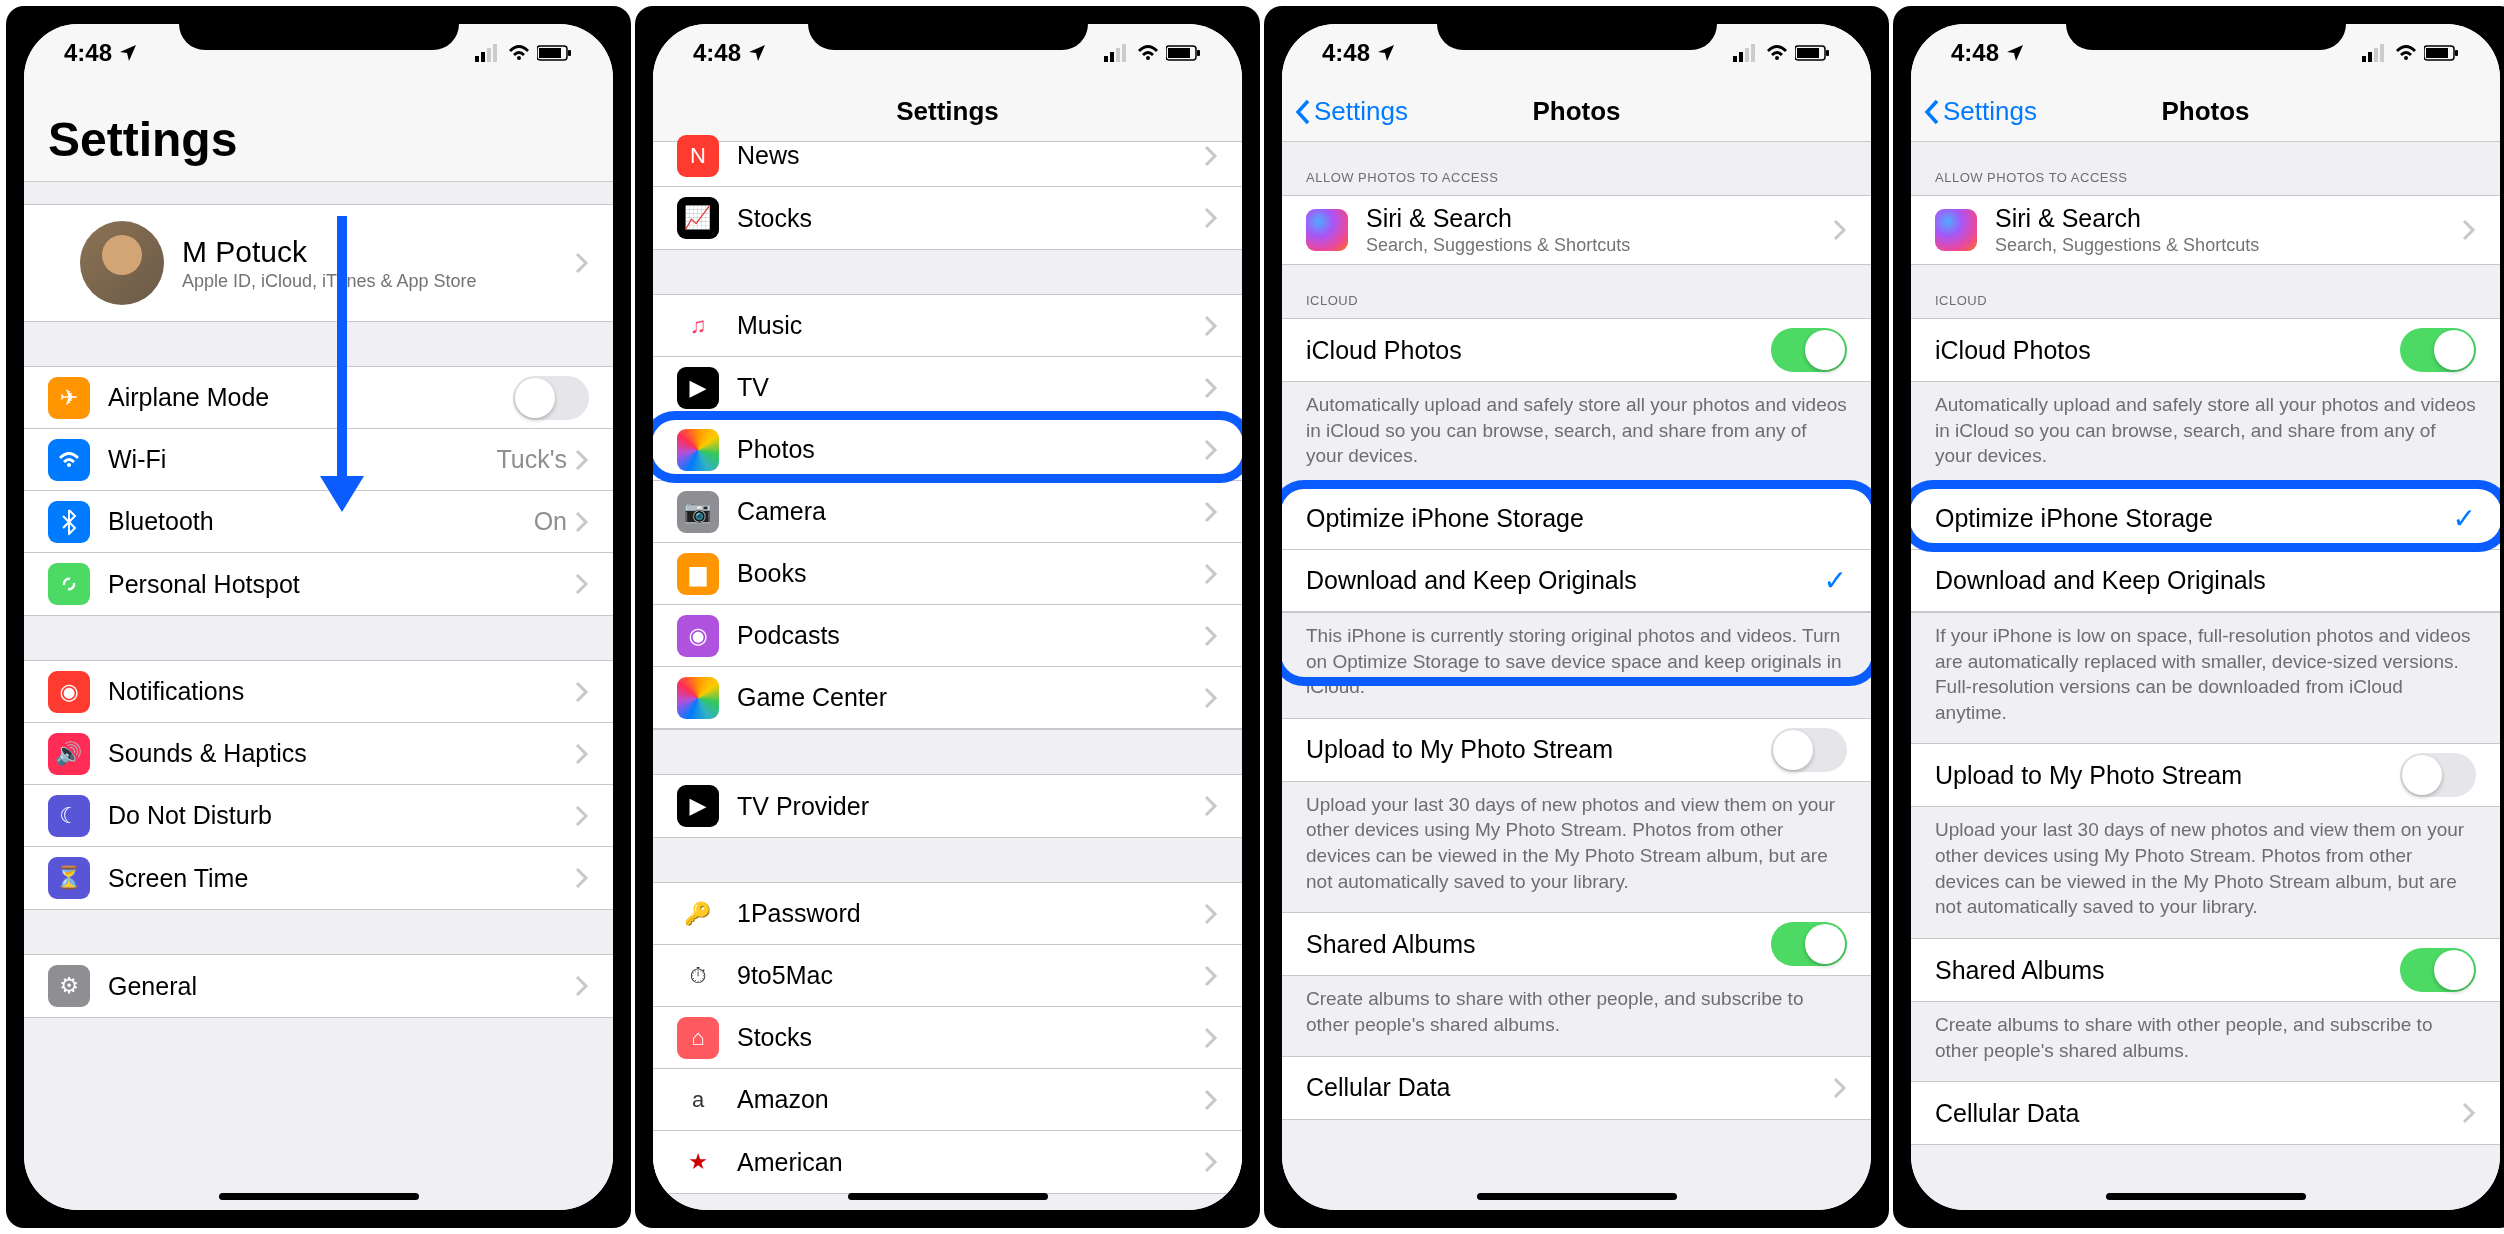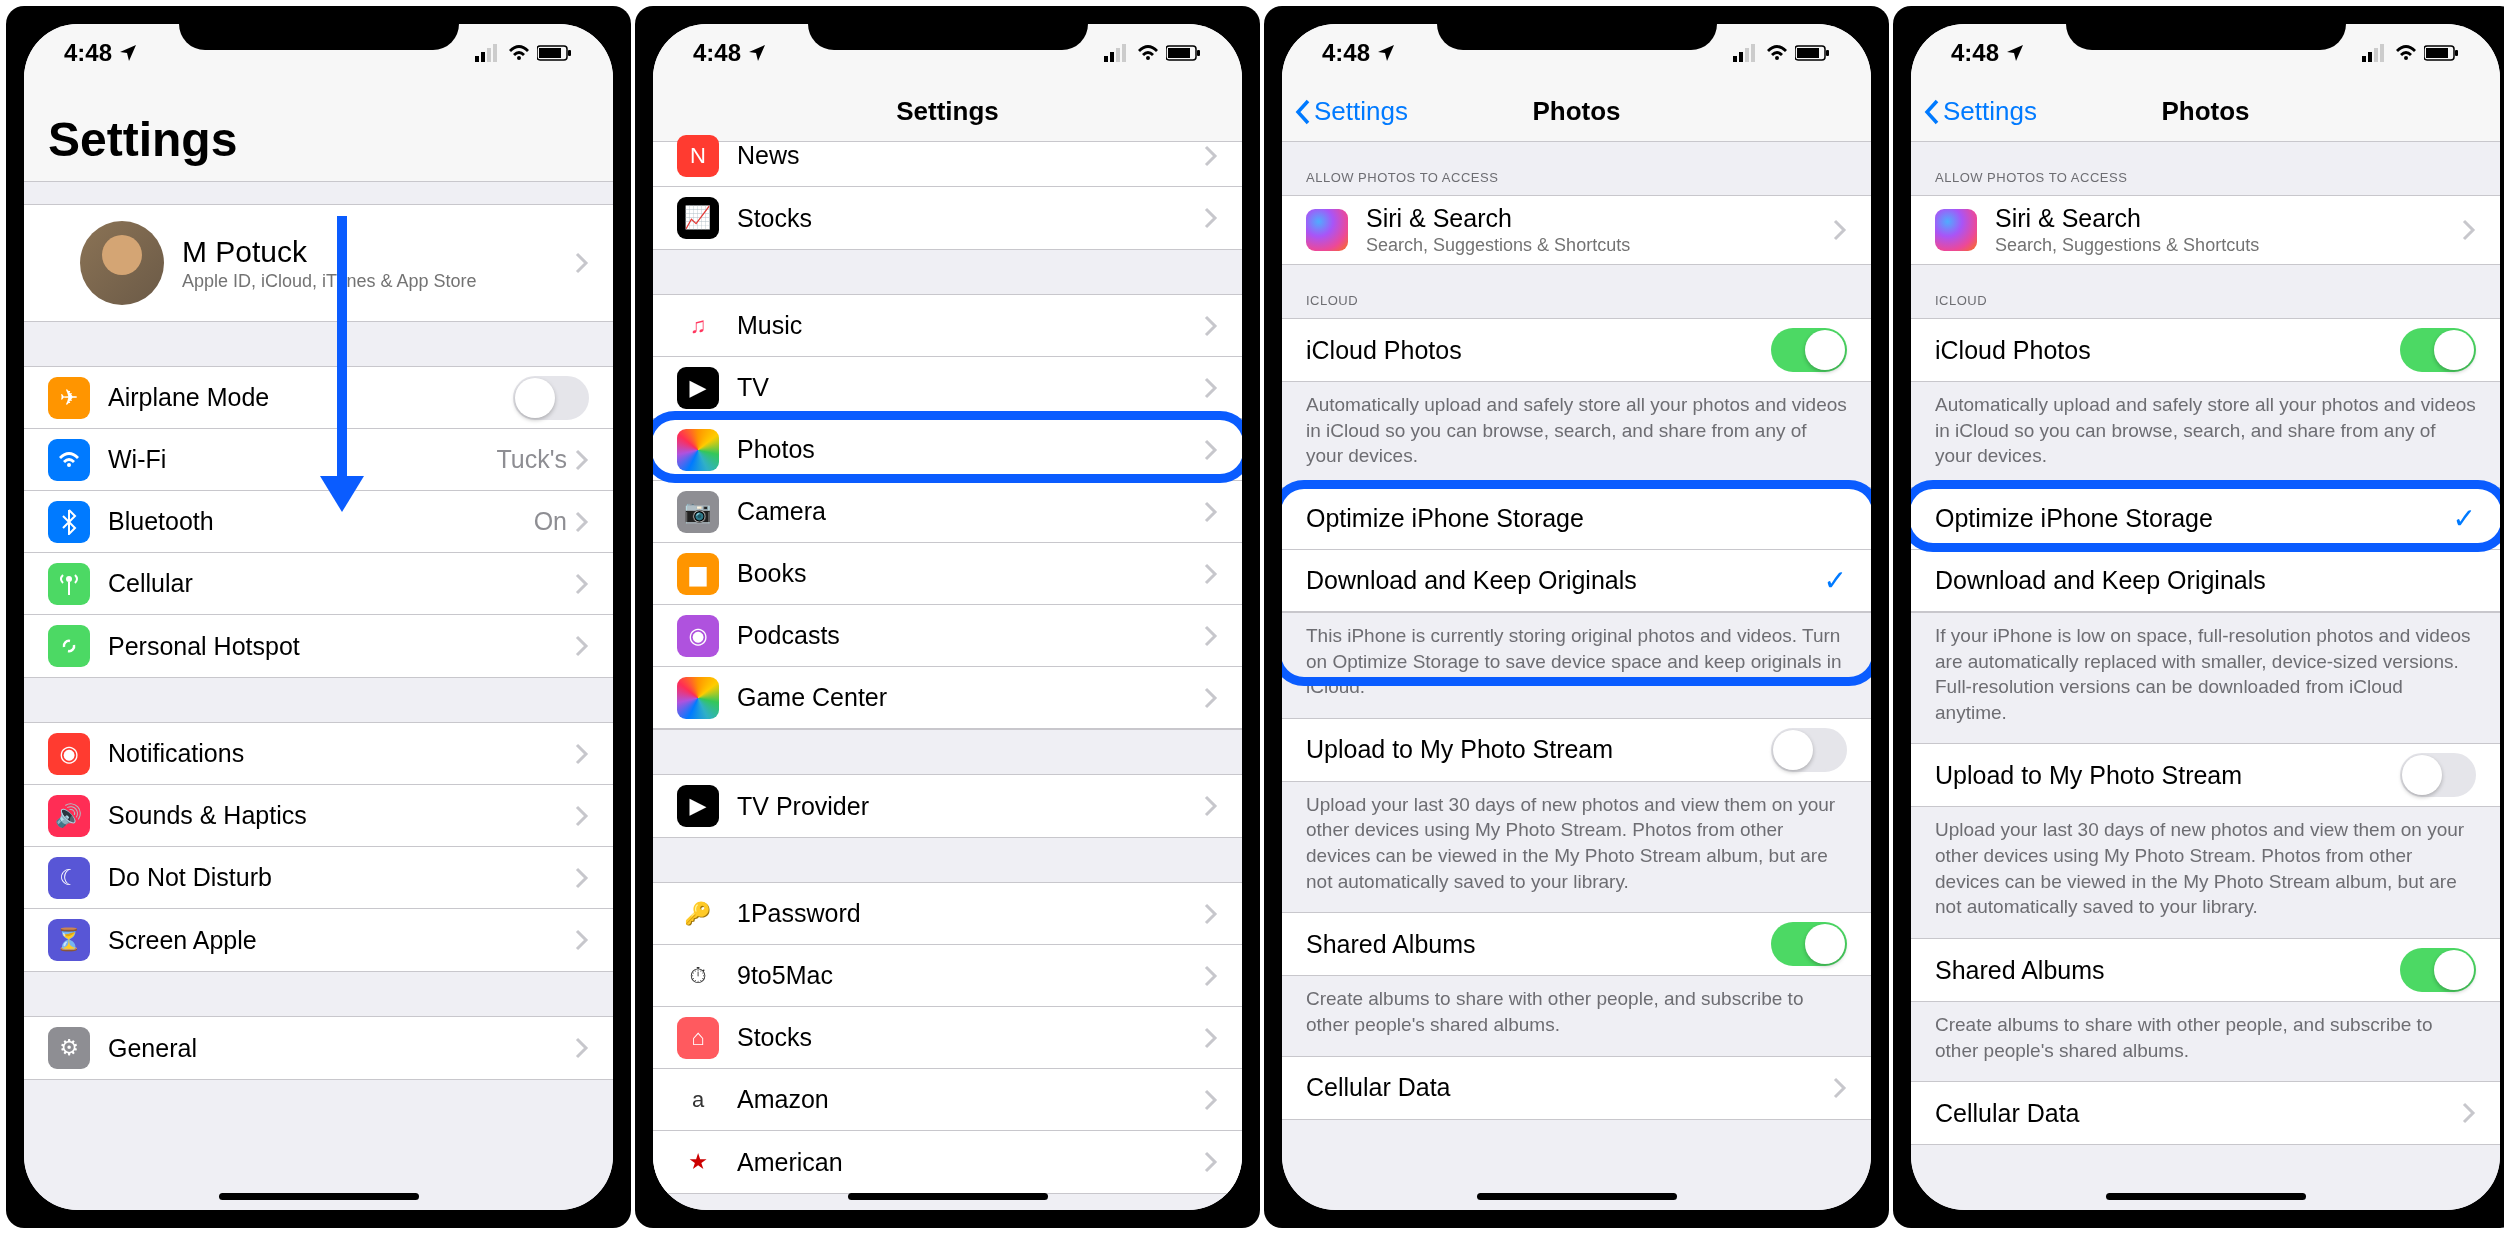--- a/index.html
+++ b/index.html
@@ -120,33 +120,20 @@
             </div>
             <span class="row-label">Bluetooth</span>
             <span class="row-value">On</span>
             <svg class="chevron" width="14" height="22">
               <path d="M2 2 L11 11 L2 20" stroke="#c7c7cc" stroke-width="3" fill="none"></path>
             </svg>
           </div>
           <div class="row">
             <div class="row-icon" style="background:#4cd964;color:#fff">
               <svg width="26" height="26">
-                <circle cx="13" cy="8" r="3" fill="#fff"></circle>
-                <path d="M7 4 Q3 8 7 12 M19 4 Q23 8 19 12" stroke="#fff" stroke-width="2" fill="none"></path>
-                <path d="M13 11 L13 24" stroke="#fff" stroke-width="2"></path>
-              </svg>
-            </div>
-            <span class="row-label">Cellular</span>
-            <svg class="chevron" width="14" height="22">
-              <path d="M2 2 L11 11 L2 20" stroke="#c7c7cc" stroke-width="3" fill="none"></path>
-            </svg>
-          </div>
-          <div class="row">
-            <div class="row-icon" style="background:#4cd964;color:#fff">
-              <svg width="26" height="26">
                 <path d="M8 14 A5 5 0 0 1 14 8 M12 18 A5 5 0 0 0 18 12" stroke="#fff" stroke-width="2.5" fill="none"></path>
               </svg>
             </div>
             <span class="row-label">Personal Hotspot</span>
             <svg class="chevron" width="14" height="22">
               <path d="M2 2 L11 11 L2 20" stroke="#c7c7cc" stroke-width="3" fill="none"></path>
             </svg>
           </div>
         </div>
    <div class="gap"></div>
@@ -167,21 +154,21 @@
           </div>
           <div class="row">
             <div class="row-icon" style="background:#5856d6;color:#fff">☾</div>
             <span class="row-label">Do Not Disturb</span>
             <svg class="chevron" width="14" height="22">
               <path d="M2 2 L11 11 L2 20" stroke="#c7c7cc" stroke-width="3" fill="none"></path>
             </svg>
           </div>
           <div class="row">
             <div class="row-icon" style="background:#5856d6;color:#fff">⏳</div>
-            <span class="row-label">Screen Apple</span>
+            <span class="row-label">Screen Time</span>
             <svg class="chevron" width="14" height="22">
               <path d="M2 2 L11 11 L2 20" stroke="#c7c7cc" stroke-width="3" fill="none"></path>
             </svg>
           </div>
         </div>
    <div class="gap"></div>
    <div class="group" id="s1g3">
           <div class="row">
             <div class="row-icon" style="background:#8e8e93;color:#fff">⚙</div>
             <span class="row-label">General</span>

